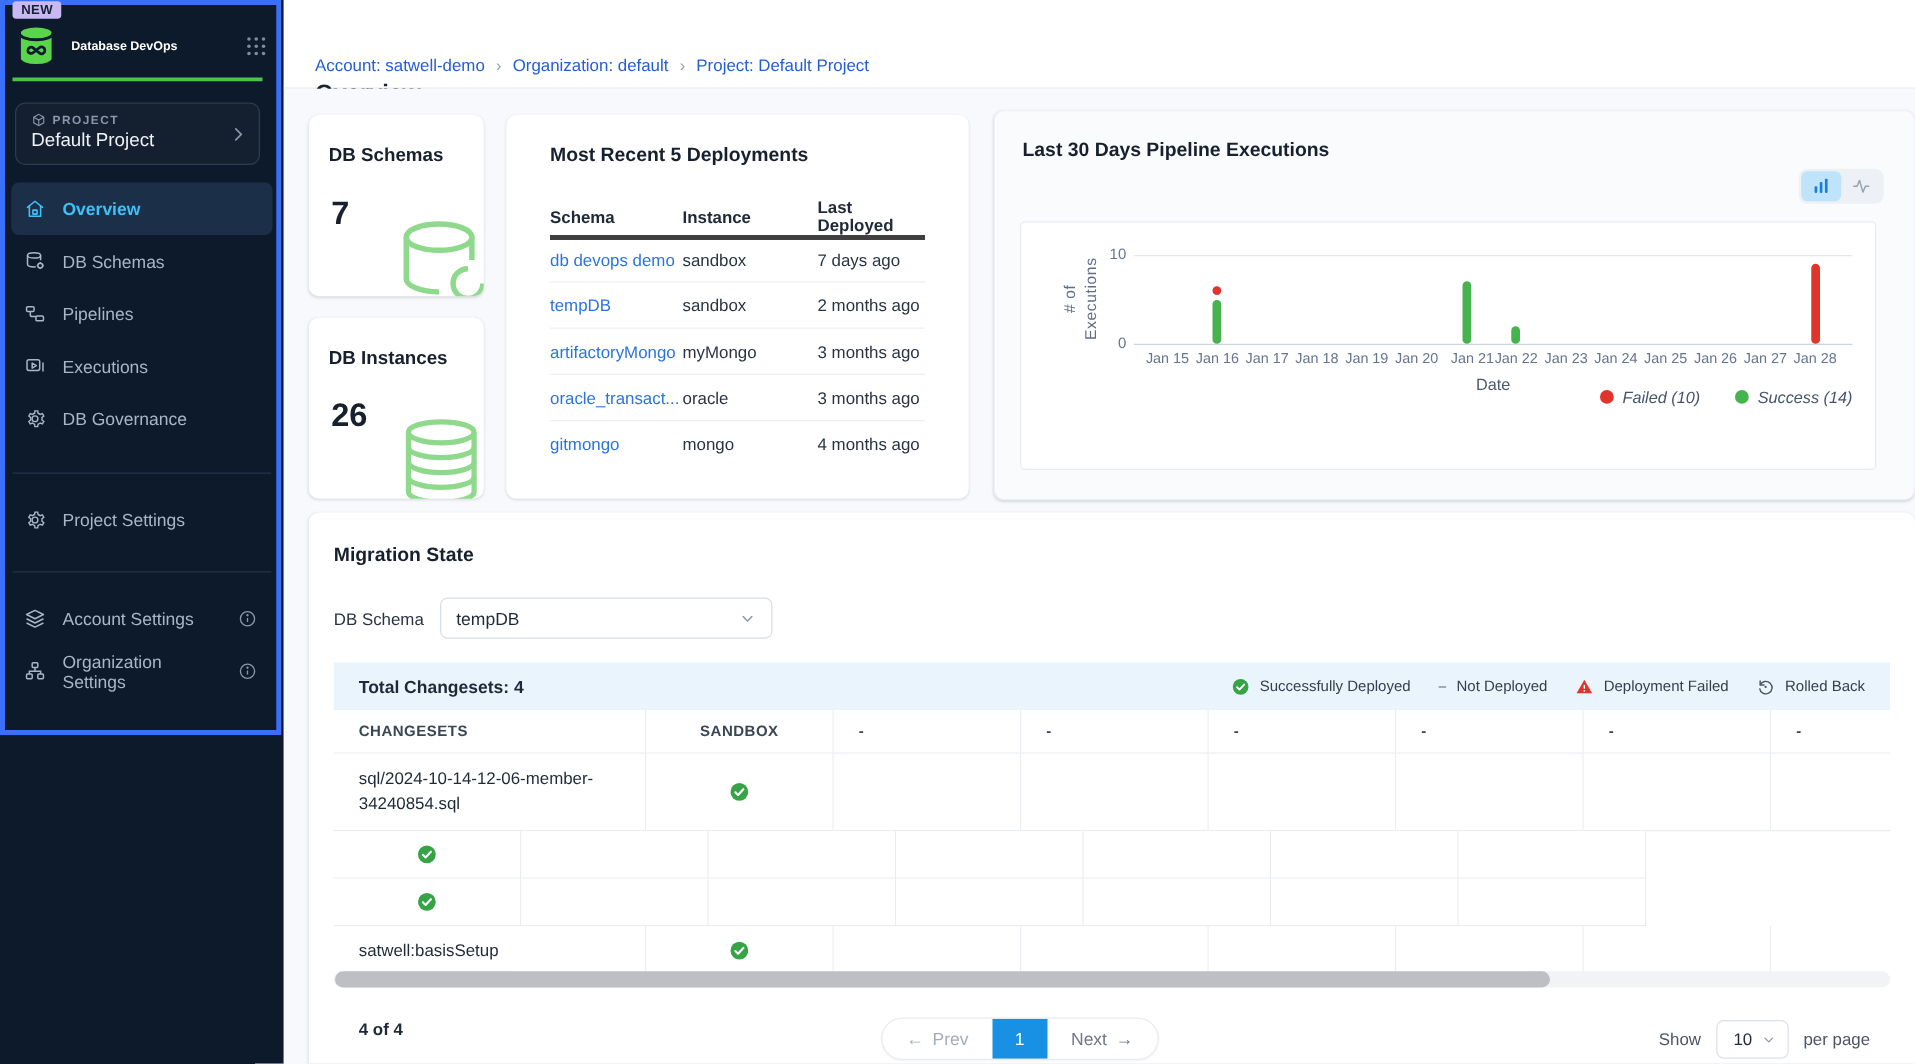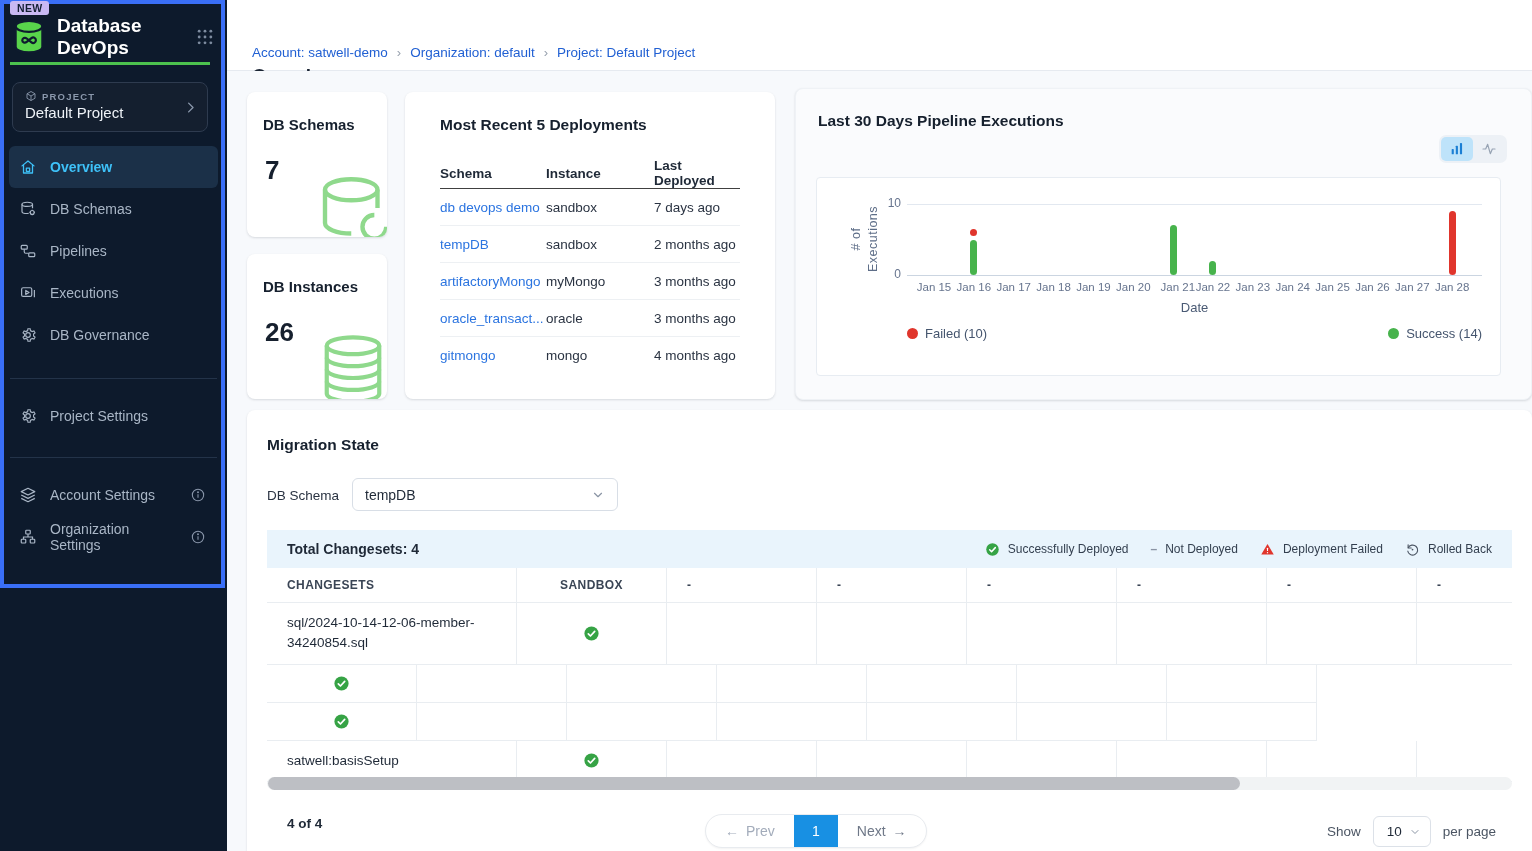--- a/index.html
+++ b/index.html
@@ -6,21 +6,21 @@
   html,body { width:1532px; height:851px; overflow:hidden; font-family:"Liberation Sans","DejaVu Sans",sans-serif; background:#F7F9FC; }
   .app { position:relative; width:1532px; height:851px; }
 
   
   .sidebar { position:absolute; left:0; top:0; width:227px; height:851px; background:#0D1A2C; }
   .sidebar-frame { position:absolute; left:0; top:0; width:225px; height:588px; border:4px solid #3A6FF7; pointer-events:none; z-index:5; }
   .new-badge { position:absolute; left:10px; top:1px; z-index:6; background:#C9B9F3; color:#142033; font-size:10.5px; font-weight:700; padding:1px 7px; border-radius:3px; letter-spacing:.3px; }
   .brand { position:absolute; left:10px; top:16px; right:12px; height:42px; display:flex; align-items:center; }
   .logo { width:38px; height:38px; display:inline-block; flex:none; }
   .logo svg { width:100%; height:100%; }
-  .brand-title { color:#FFFFFF; font-size:19px; font-weight:700; margin-left:9px; flex:1; }
+  .brand-title { color:#FFFFFF; font-size:10px; font-weight:700; margin-left:9px; flex:1; }
   .grid-icon { width:20px; height:20px; color:#7E8CA0; cursor:pointer; }
   .grid-icon svg { width:100%; height:100%; }
   .green-rule { position:absolute; left:10px; top:62px; width:200px; height:3px; background:#4CC24E; }
   .project-card { position:absolute; left:12px; top:82px; width:196px; height:50px; background:#141F2F; border:1px solid #2E3B4F; border-radius:8px; padding:7px 12px; cursor:pointer; }
   .project-label-row { display:flex; align-items:center; gap:5px; color:#8A97AB; font-size:9.5px; font-weight:700; letter-spacing:1.2px; }
   .project-label-row .ic { width:12px; height:12px; }
   .project-name { color:#EEF2F7; font-size:15px; margin-top:2px; }
   .project-card .chev { position:absolute; right:9px; top:17px; width:15px; height:15px; color:#8A97AB; }
   .nav { position:absolute; left:0; right:0; }
   #nav-main { top:146px; }
@@ -49,39 +49,39 @@
   #stat-1 { left:20px; top:183px; }
   .stat-label { font-size:15px; font-weight:600; color:#16202E; margin:24px 0 0 16px; }
   .stat-value { font-size:26px; font-weight:700; color:#16202E; margin:22px 0 0 18px; }
   .stat-icon { position:absolute; right:-8px; bottom:-14px; width:84px; height:84px; }
 
   .dep-card { left:178px; top:21px; width:370px; height:307px; }
   .dep-title { font-size:15.5px; font-weight:700; color:#16202E; margin:24px 0 0 35px; }
   .dep-table { position:absolute; left:35px; right:35px; top:66px; }
   .dep-row { display:flex; height:37px; align-items:center; border-top:1px solid #EDF0F3; font-size:13.5px; color:#2A3342; }
   .dep-row.head { border-top:none; height:30px; font-weight:700; color:#1F2937; }
-  .dep-row.head + .dep-row { border-top:1px solid #404040; }
+  .dep-row.head + .dep-row { border-top:4px solid #404040; }
   .dep-c0 { width:106px; } .dep-c1 { width:108px; } .dep-c2 { flex:1; }
   .dep-link { color:#2B74E0; font-weight:500; cursor:pointer; }
 
   
   .chart-card { left:568px; top:17px; width:737px; height:312px; background:#FAFBFD; border:1px solid #EFF2F6; }
   .chart-title { font-size:15.5px; font-weight:700; color:#16202E; margin:23px 0 0 22px; }
   .toggles { position:absolute; right:24px; top:46px; background:#EDF1F6; border-radius:7px; padding:2px; display:flex; }
   .toggle { width:32px; height:24px; border:none; background:transparent; border-radius:5px; color:#97A3B3; cursor:pointer; display:flex; align-items:center; justify-content:center; }
   .toggle.active { background:#BEE3FA; color:#1B7FD4; }
   .toggle svg { width:16px; height:16px; }
   .plot { position:absolute; left:20px; top:88px; width:685px; height:199px; background:#FFFFFF; border:1px solid #E7ECF2; border-radius:4px; }
   .ylab { position:absolute; left:12px; top:44px; width:72px; height:34px; transform:rotate(-90deg); font-size:12.5px; color:#5E6E88; text-align:center; line-height:1.35; letter-spacing:.5px; }
   .gline { position:absolute; left:90px; width:575px; height:1px; }
   .ytick { position:absolute; left:42px; width:42px; text-align:right; font-size:12px; color:#66748E; }
   .bar { position:absolute; width:7px; border-radius:3.5px; }
   .xtick { position:absolute; width:44px; top:103px; text-align:center; font-size:11.5px; color:#66748E; }
   .xlab { position:absolute; left:90px; width:575px; top:122px; text-align:center; font-size:13px; color:#4A5A74; }
-  .chart-legend { position:absolute; left:90px; width:575px; top:148px; display:flex; justify-content:space-between; gap:28px; }
+  .chart-legend { position:absolute; left:90px; width:575px; top:132px; display:flex; justify-content:flex-end; gap:28px;font-style:italic; }
   .cl-item { display:flex; align-items:center; gap:7px; font-size:13px; color:#45556E; }
   .cl-dot { width:11px; height:11px; border-radius:50%; }
 
   
   .mig-card { left:20px; top:339px; width:1285px; height:441px; border-bottom-left-radius:0; border-bottom-right-radius:0; }
   .mig-title { font-size:15.5px; font-weight:700; color:#16202E; margin:26px 16px 0 20px; }
   .schema-label { position:absolute; left:20px; top:78px; font-size:13.5px; color:#2A3342; font-weight:500; }
   .schema-select { position:absolute; left:105px; top:68px; width:266px; height:33px; background:#fff; border:1px solid #D8DEE6; border-radius:6px; font-size:14px; color:#1F2937; display:flex; align-items:center; padding:0 12px; cursor:pointer; }
   .schema-select .ic { width:14px; height:14px; margin-left:auto; color:#8A94A4; }
   .summary-bar { position:absolute; left:20px; top:120px; width:1245px; height:38px; background:#E9F4FC; display:flex; align-items:center; }

